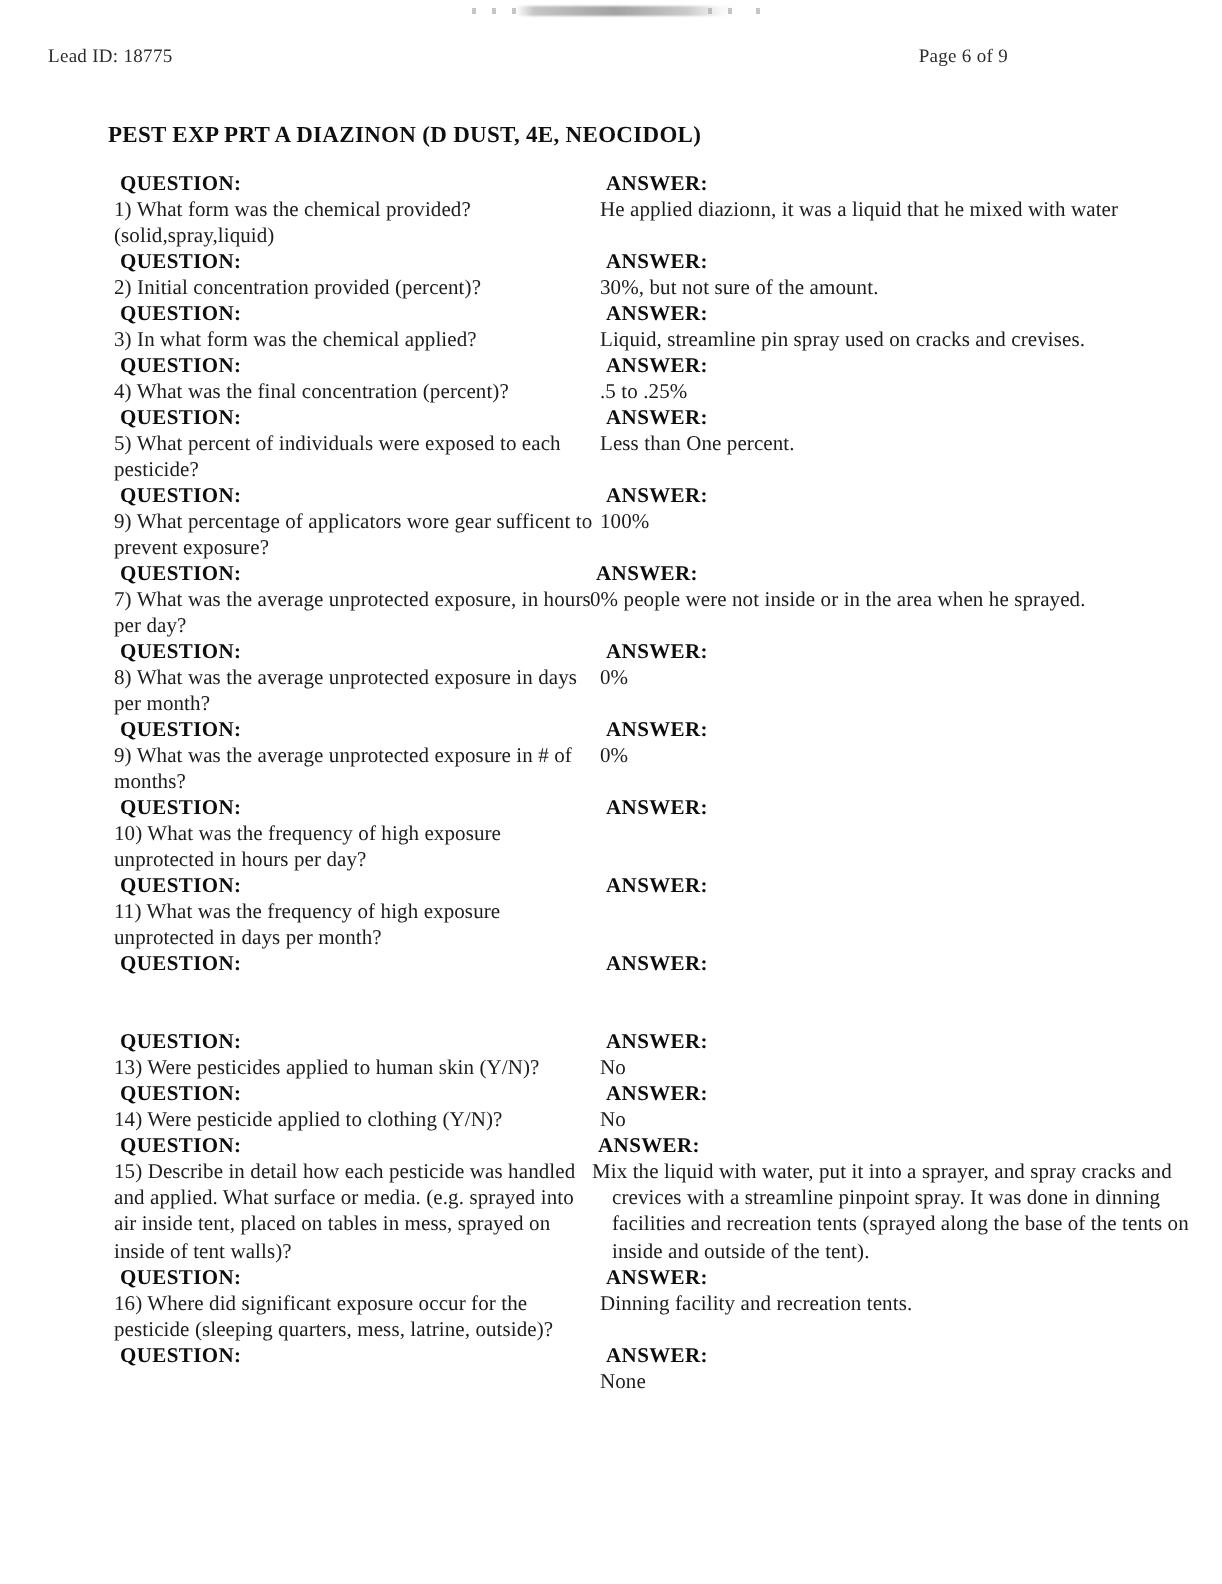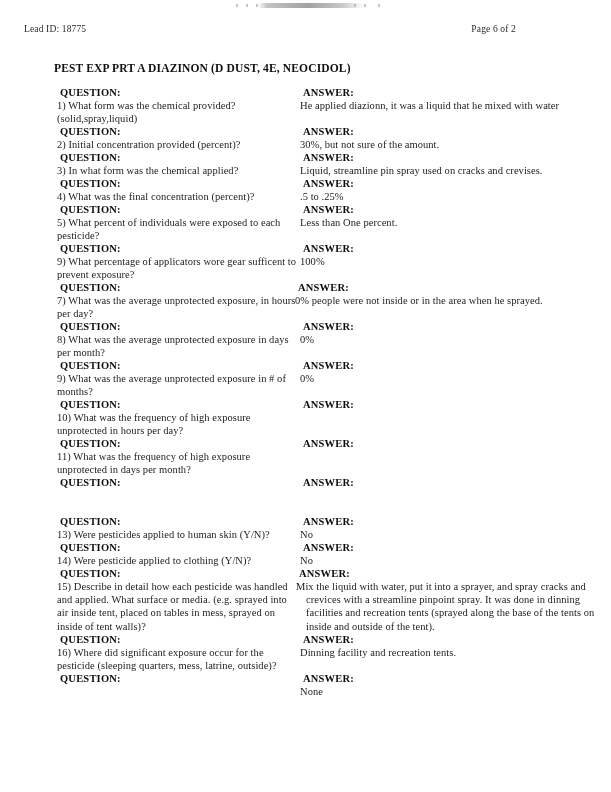--- a/index.html
+++ b/index.html
@@ -54,21 +54,20 @@
     display: block;
   }
 
   
   .doc-header {
     position: absolute;
     top: 24px;
     left: 0;
     width: 526px;
     height: 16px;
-    padding-left: 12px;
   }
   .lead-id {
     position: absolute;
     left: 24px;
     top: 0;
     font-size: 9.5px;
     letter-spacing: 0.15px;
     color: #2b2b2b;
     white-space: nowrap;
   }
@@ -157,21 +156,21 @@
     <i style="left:0px;"></i>
     <i style="left:10px;"></i>
     <i style="left:20px;"></i>
     <i style="left:118px;"></i>
     <i style="left:128px;"></i>
     <i style="left:142px;"></i>
   </div>
 
   <div class="doc-header">
     <div class="lead-id">Lead ID: 18775</div>
-    <div class="page-num">Page 6 of  2</div>
+    <div class="page-num">Page 6 of  9</div>
   </div>
 
   <div class="doc-title">PEST EXP PRT A DIAZINON (D DUST, 4E, NEOCIDOL)</div>
 
   <div class="qa-body">
       <div class="qa-block" style="height: 39px;">
         <div class="col-q">
           <div class="label">QUESTION:</div>
           <div class="text">1) What form was the chemical provided?(solid,spray,liquid)</div>
         </div>

